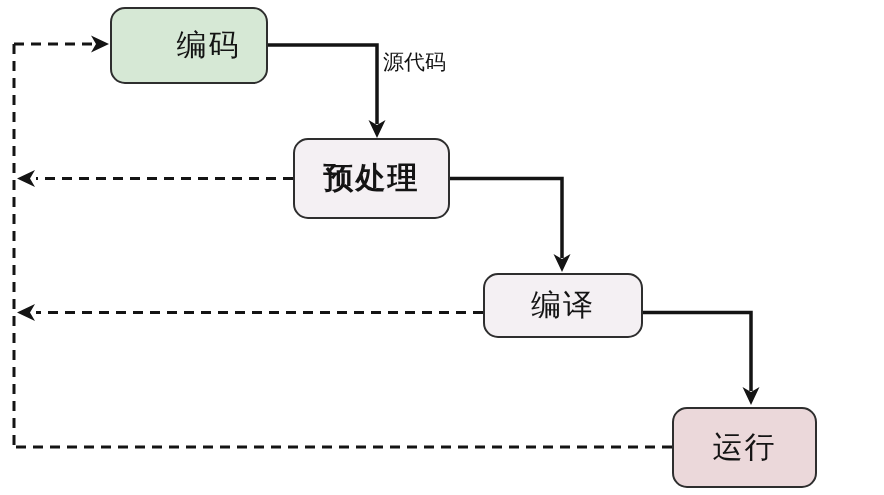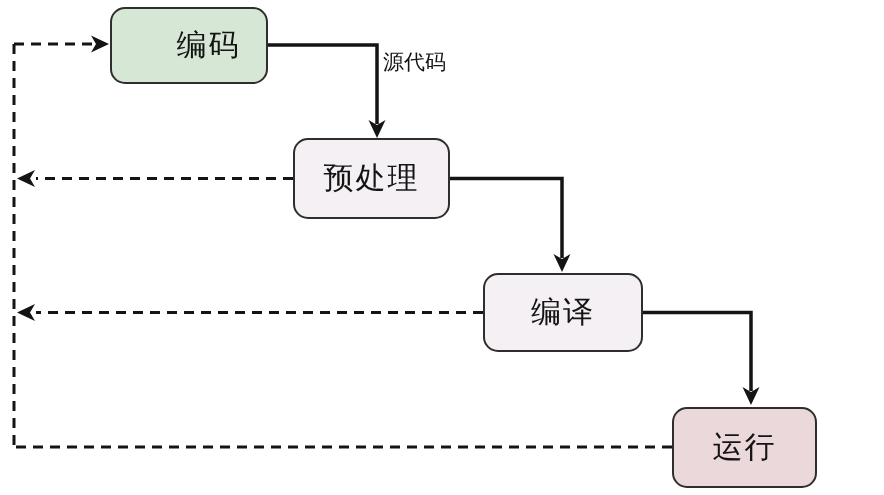--- a/index.html
+++ b/index.html
@@ -29,22 +29,22 @@
     border-radius: 15px;
     display: flex;
     align-items: center;
     justify-content: center;
     font-size: 30px;
     color: #141414;
     letter-spacing: 2px;
     background: #f4f0f3;
   }
   .node-code       { left: 110px; top: 7px;   width: 158px; height: 77px; padding-left: 39px; }
-  .node-preprocess { left: 293px; top: 138px; width: 157px; height: 81px; }
-  .node-compile    { left: 483px; top: 273px; width: 160px; height: 79px; text-align: center; }
+  .node-preprocess { left: 293px; top: 138px; width: 157px; height: 81px; font-weight: bold; }
+  .node-compile    { left: 483px; top: 273px; width: 160px; height: 65px; text-align: center; }
   .node-run        { left: 672px; top: 407px; width: 145px; height: 81px; }
   .edge-label {
     position: absolute;
     font-size: 21px;
     color: #141414;
     white-space: nowrap;
     line-height: 1.2;
   }
   .edge-label-a { left: 383px; top: 49px; }
   .edge-label-b { left: 568px; top: 187px; }

